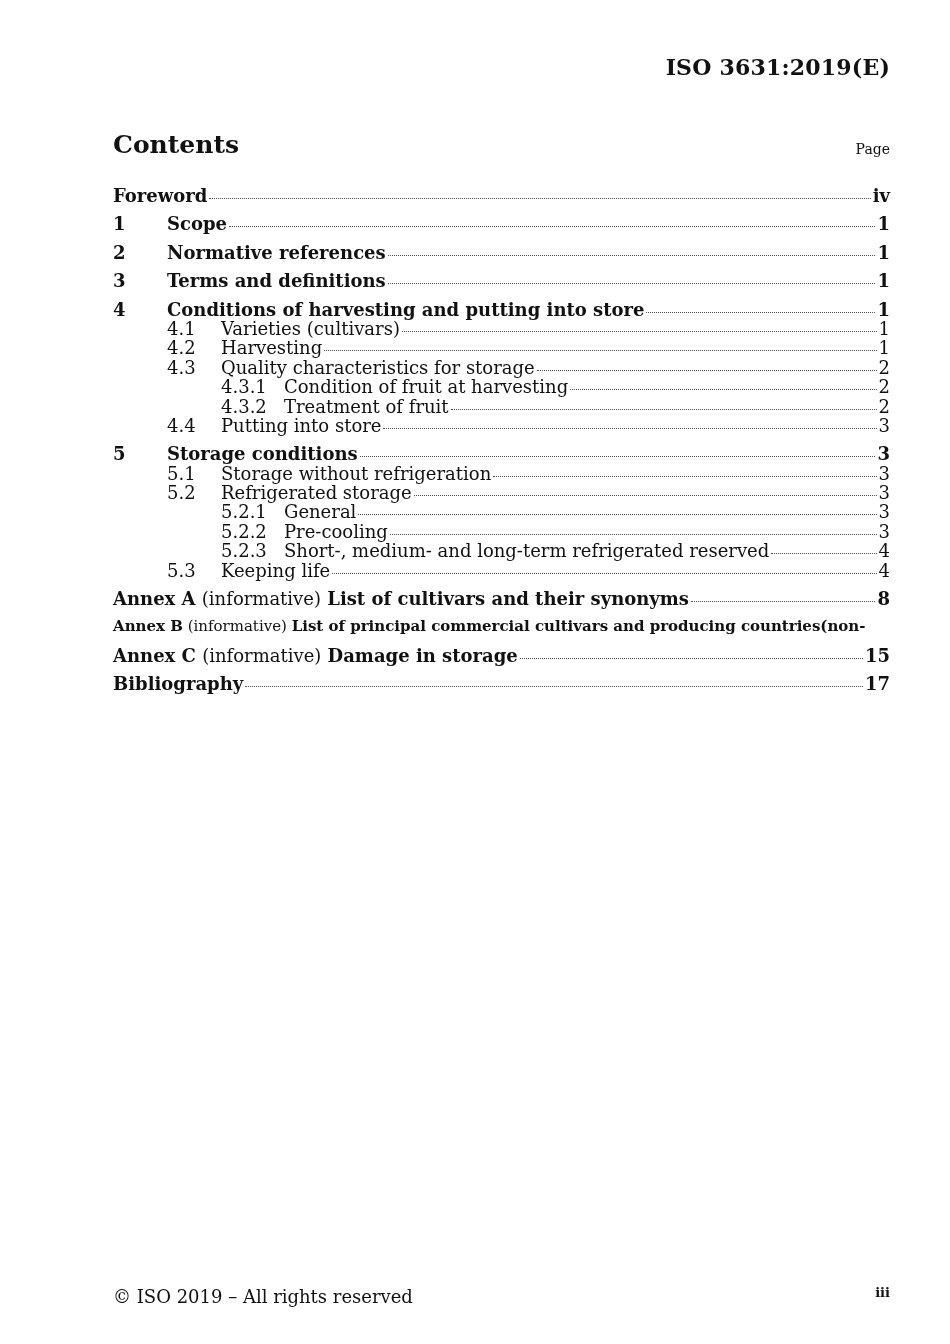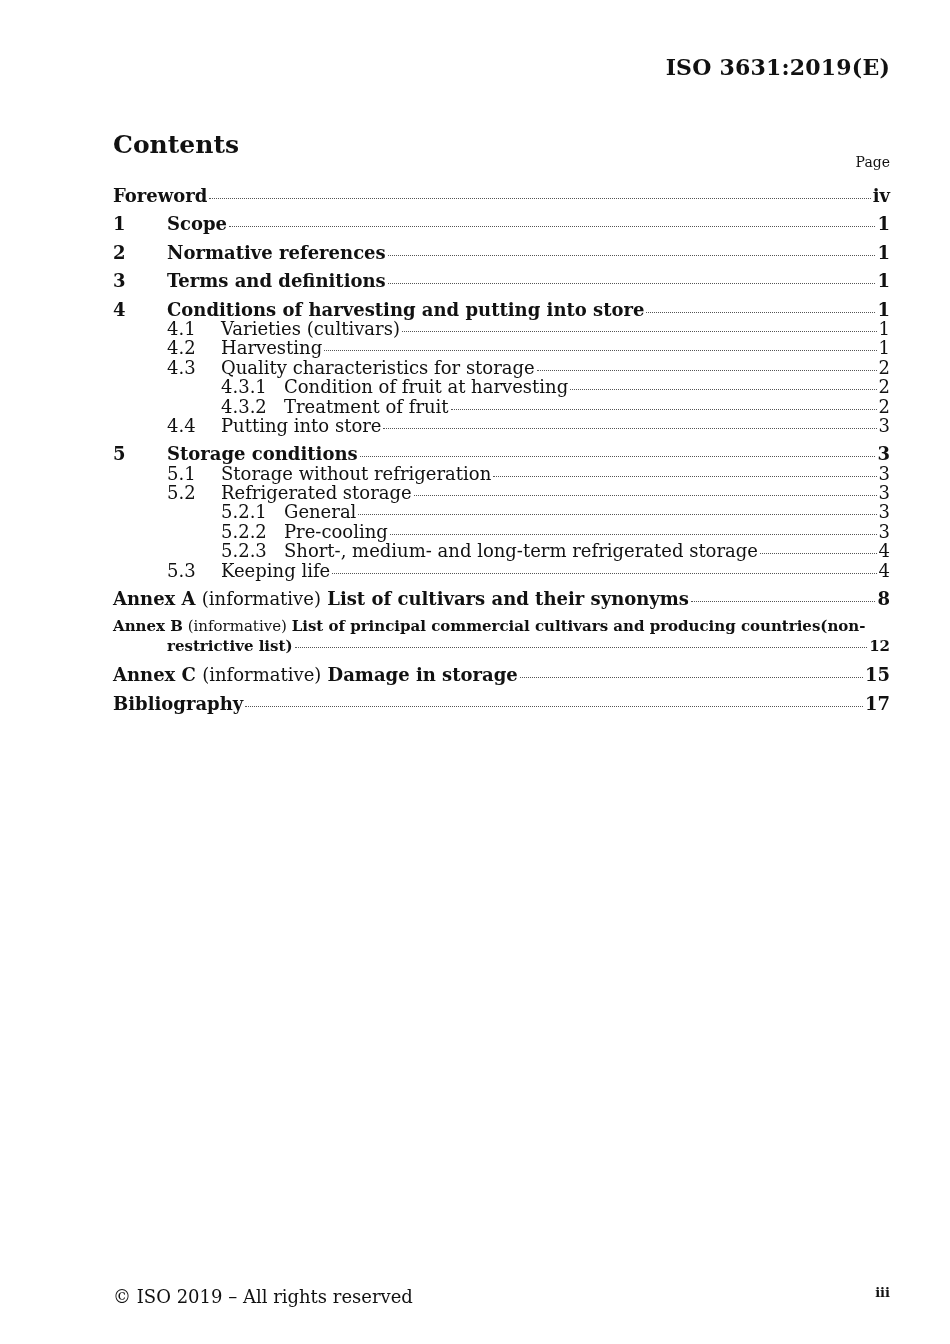--- a/index.html
+++ b/index.html
@@ -10,21 +10,21 @@
     }
     .header-id {
       position: absolute; top: 54px; right: 60px;
       font-weight: bold; font-size: 22px; letter-spacing: 0.2px;
     }
     .contents-title {
       position: absolute; top: 130px; left: 113px;
       font-weight: bold; font-size: 25px;
     }
     .page-label {
-      position: absolute; top: 154px; right: 60px;
+      position: absolute; top: 141px; right: 60px;
       font-size: 14px;
     }
     .toc {
       position: absolute; top: 186px; left: 113px; width: 777px;
     }
     .row {
       position: relative; display: flex; align-items: baseline;
       white-space: nowrap; font-size: 18px; line-height: 19.4px; height: 19.4px;
     }
     .row.lvl0 { font-weight: bold; height: 28.4px; line-height: 19.4px; padding-top: 0; }
@@ -172,21 +172,21 @@
 
   <div class="row lvl2">
     <span class="num">5.2.2</span>
     <span class="title">Pre-cooling</span>
     <span class="leader"></span>
     <span class="pg">3</span>
   </div>
 
   <div class="row lvl2">
     <span class="num">5.2.3</span>
-    <span class="title">Short-, medium- and long-term refrigerated storage</span>
+    <span class="title">Short-, medium- and long-term refrigerated reserved</span>
     <span class="leader"></span>
     <span class="pg">4</span>
   </div>
 
   <div class="row lvl1" style="margin-bottom:9px">
     <span class="num">5.3</span>
     <span class="title">Keeping life</span>
     <span class="leader"></span>
     <span class="pg">4</span>
   </div>
@@ -200,25 +200,20 @@
     <span class="leader"></span>
     <span class="pg">8</span>
   </div>
 
   <div class="annex-b">
     <div class="line1">
       <span class="b">Annex B</span>
       <span>(informative)</span>
       <span class="b">List of principal commercial cultivars and producing countries(non-</span>
     </div>
-    <div class="line2">
-      <span class="b">restrictive list)</span>
-      <span class="leader"></span>
-      <span class="pg">12</span>
-    </div>
   </div>
 
   <div class="row lvl0">
     <span class="title">
       <span class="annex-label">Annex C</span>
       <span class="annex-inf">(informative)</span>
       <span class="annex-title">Damage in storage</span>
     </span>
     <span class="leader"></span>
     <span class="pg">15</span>

